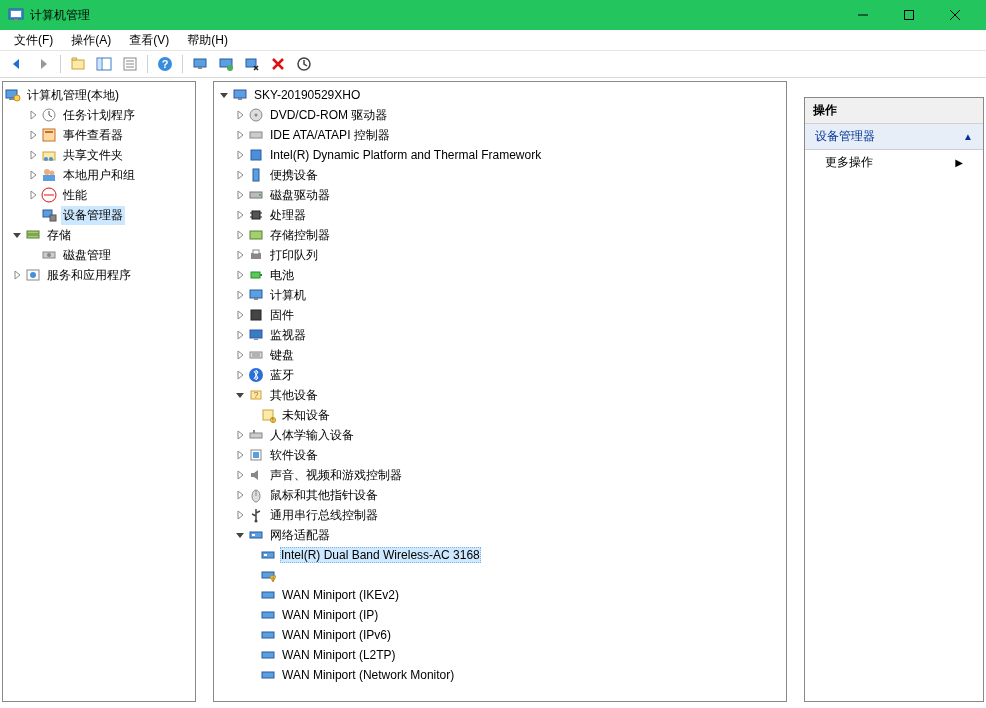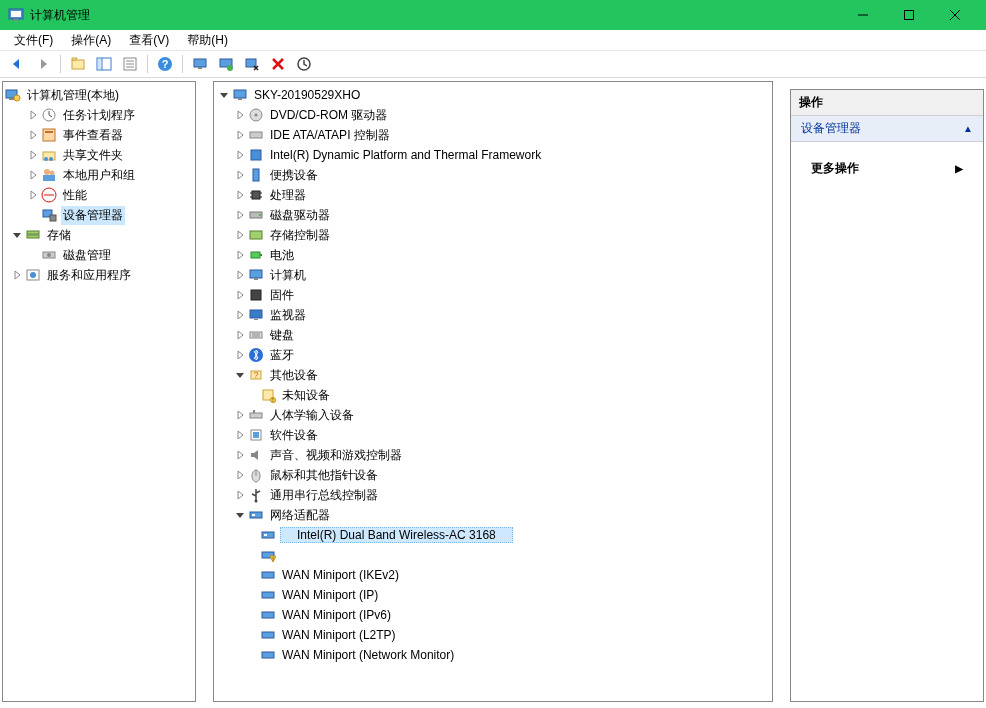--- a/index.html
+++ b/index.html
@@ -20,40 +20,40 @@
 
 .toolbar { height: 28px; display: flex; align-items: center; padding: 2px 6px; gap: 4px; border-top: 1px solid #e5e5e5; border-bottom: 1px solid #dadada; background:#fff;}
 .toolbar .tb-btn { width: 22px; height: 22px; display: flex; align-items: center; justify-content: center; }
 .toolbar .tb-sep { width: 1px; height: 18px; background: #d0d0d0; margin: 0 2px; }
 
 
 .main { display: flex; height: calc(708px - 30px - 20px - 28px - 4px); border-top: 1px solid #fff;}
 .pane { border: 1px solid #888; background: #fff; overflow: auto; }
 .left-pane { width: 194px; margin: 2px 1px 2px 2px; }
 .center-pane { flex: 1; margin: 2px 16px; position: relative; }
-.right-pane { width: 194px; margin: 10px 2px 2px 1px; display:flex; flex-direction:column;}
+.right-pane { width: 180px; margin: 18px 2px 2px 1px; display:flex; flex-direction:column;}
 
 .center-scroll { position:absolute; inset:0; overflow-y:scroll; overflow-x:hidden; }
 
 
 .tree { padding: 3px 2px; }
 .tree-row { display: flex; align-items: center; height: 20px; white-space: nowrap; cursor: default; }
 .tree-row .exp { width: 16px; height: 16px; display:flex; align-items:center; justify-content:center; color:#666; font-size:12px;}
 .tree-row .exp.spacer { visibility:hidden; }
 .tree-row .ico { width: 16px; height: 16px; margin-right: 4px; display:inline-flex; align-items:center; justify-content:center; flex-shrink:0;}
 .tree-row .lbl { font-size: 12px; color: #000; padding: 1px 2px; }
-.tree-row.selected .lbl { background: #cde8ff; border: 1px dotted #7ab7e8; padding: 0 16px; }
+.tree-row.selected .lbl { background: #cde8ff; border: 1px dotted #7ab7e8; padding: 0 0; }
 .tree-row.selected-left .lbl { background: #cce8ff; }
 
 .indent { display:inline-block; }
 
 
 .right-header { background: #f0f0f0; border-bottom: 1px solid #d0d0d0; padding: 4px 8px; font-weight: bold; font-size:12px;}
 .right-section { background: #e8eef7; padding: 4px 10px; font-size:12px; color:#003399; border-bottom:1px solid #ccd; display:flex; justify-content:space-between; align-items:center;}
-.right-action { padding: 18px 20px; font-size:12px; display:flex; justify-content:space-between; align-items:center;font-weight:bold; }
+.right-action { padding: 4px 20px; font-size:12px; display:flex; justify-content:space-between; align-items:center; }
 .right-action .arrow { font-size:10px;}
 
 
 .center-scroll::-webkit-scrollbar { width: 17px; }
 .center-scroll::-webkit-scrollbar-track { background: #f0f0f0; }
 .center-scroll::-webkit-scrollbar-thumb { background: #c2c2c2; border: 1px solid #a0a0a0;}
 .center-scroll::-webkit-scrollbar-button { background:#f0f0f0; height:17px; border:1px solid #ccc;}
 
 
 svg { display:block; }
@@ -392,57 +392,72 @@
           </div>
       <div class="tree-row">
             <span class="indent" style="width:16px"></span>
             <span class="exp">
               <svg width="10" height="10" viewBox="0 0 10 10">
                 <path d="M3 1 L8 5 L3 9 Z" fill="none" stroke="#888"></path>
               </svg>
             </span>
             <span class="ico">
               <svg width="16" height="16">
+                <rect x="2" y="5" width="12" height="6" fill="#bbb" stroke="#777"></rect>
+                <circle cx="12" cy="8" r="1" fill="#4a4"></circle>
+              </svg>
+            </span>
+            <span class="lbl">磁盘驱动器</span>
+          </div>
+      <div class="tree-row">
+            <span class="indent" style="width:16px"></span>
+            <span class="exp">
+              <svg width="10" height="10" viewBox="0 0 10 10">
+                <path d="M3 1 L8 5 L3 9 Z" fill="none" stroke="#888"></path>
+              </svg>
+            </span>
+            <span class="ico">
+              <svg width="16" height="16">
                 <rect x="4" y="4" width="8" height="8" fill="#555" stroke="#222"></rect>
                 <line x1="2" y1="6" x2="4" y2="6" stroke="#222"></line>
                 <line x1="2" y1="10" x2="4" y2="10" stroke="#222"></line>
                 <line x1="12" y1="6" x2="14" y2="6" stroke="#222"></line>
                 <line x1="12" y1="10" x2="14" y2="10" stroke="#222"></line>
               </svg>
             </span>
             <span class="lbl">处理器</span>
           </div>
       <div class="tree-row">
             <span class="indent" style="width:16px"></span>
             <span class="exp">
               <svg width="10" height="10" viewBox="0 0 10 10">
                 <path d="M3 1 L8 5 L3 9 Z" fill="none" stroke="#888"></path>
               </svg>
             </span>
             <span class="ico">
               <svg width="16" height="16">
-                <rect x="2" y="5" width="12" height="6" fill="#bbb" stroke="#777"></rect>
-                <circle cx="12" cy="8" r="1" fill="#4a4"></circle>
-              </svg>
-            </span>
-            <span class="lbl">磁盘驱动器</span>
-          </div>
-      <div class="tree-row">
-            <span class="indent" style="width:16px"></span>
-            <span class="exp">
-              <svg width="10" height="10" viewBox="0 0 10 10">
-                <path d="M3 1 L8 5 L3 9 Z" fill="none" stroke="#888"></path>
-              </svg>
-            </span>
-            <span class="ico">
-              <svg width="16" height="16">
                 <rect x="2" y="4" width="12" height="8" fill="#a0d070" stroke="#5a8030"></rect>
               </svg>
             </span>
             <span class="lbl">存储控制器</span>
+          </div>
+      <div class="tree-row">
+            <span class="indent" style="width:16px"></span>
+            <span class="exp">
+              <svg width="10" height="10" viewBox="0 0 10 10">
+                <path d="M3 1 L8 5 L3 9 Z" fill="none" stroke="#888"></path>
+              </svg>
+            </span>
+            <span class="ico">
+              <svg width="16" height="16">
+                <rect x="3" y="6" width="10" height="6" fill="#888"></rect>
+                <rect x="5" y="3" width="6" height="4" fill="#fff" stroke="#888"></rect>
+              </svg>
+            </span>
+            <span class="lbl">打印队列</span>
           </div>
       <div class="tree-row">
             <span class="indent" style="width:16px"></span>
             <span class="exp">
               <svg width="10" height="10" viewBox="0 0 10 10">
                 <path d="M3 1 L8 5 L3 9 Z" fill="none" stroke="#888"></path>
               </svg>
             </span>
             <span class="ico">
               <svg width="16" height="16">

